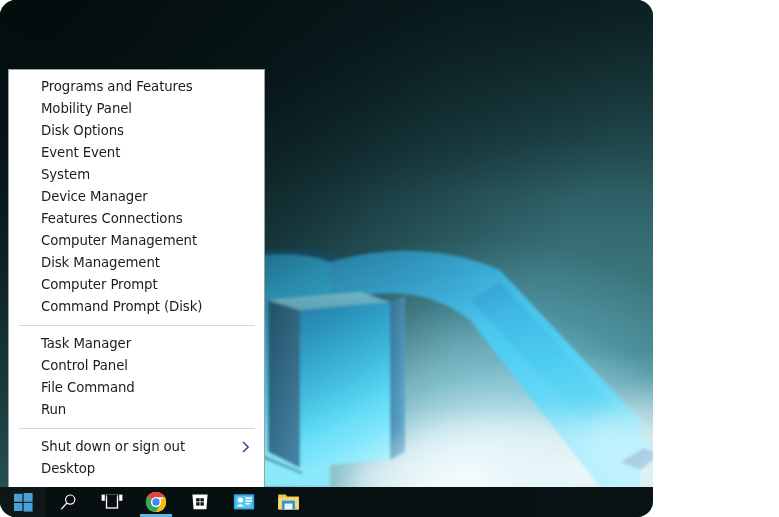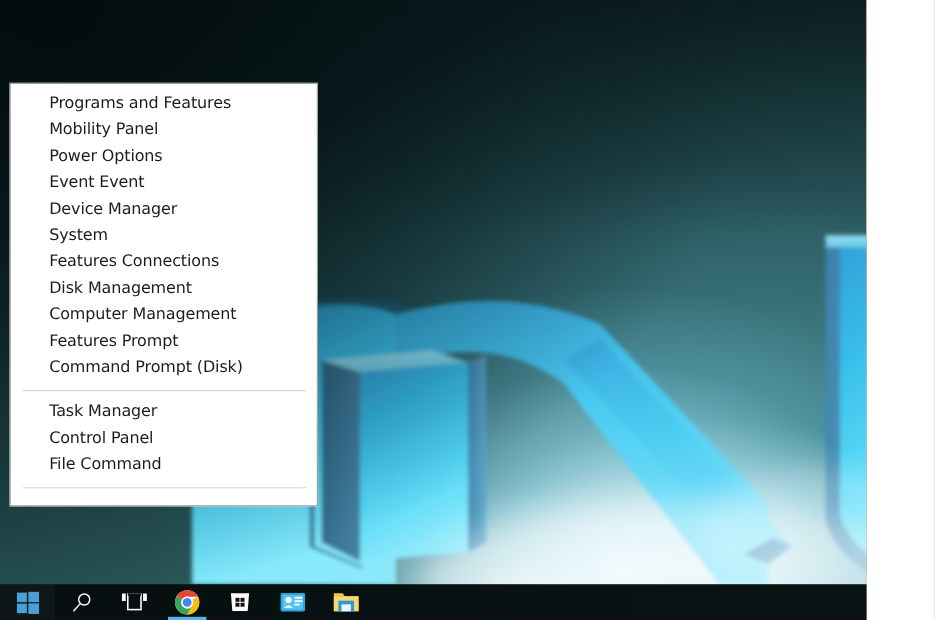--- a/index.html
+++ b/index.html
@@ -6,24 +6,25 @@
     margin: 0;
     padding: 0;
     width: 779px;
     height: 517px;
     overflow: hidden;
     font-family: "Liberation Sans", sans-serif;
   }
 
   #screen {
     position: relative;
-    width: 722px;
+    width: 653px;
     height: 517px;
     overflow: hidden;
-    background: #f97316;
+    background: #84cc16;
+    border-radius: 16px;
   }
 
   
   #wallpaper {
     position: absolute;
     inset: 0;
     background:
       radial-gradient(ellipse 430px 330px at 72% 92%, rgba(255,255,255,0.95) 0%, rgba(180,240,255,0.55) 28%, rgba(120,215,245,0.18) 52%, rgba(0,0,0,0) 72%),
       radial-gradient(ellipse 620px 470px at 80% 70%, rgba(110,200,220,0.42) 0%, rgba(60,140,160,0.14) 48%, rgba(0,0,0,0) 75%),
       linear-gradient(155deg, #0a1a1c 0%, #112a2c 22%, #1e4346 48%, #2d5c5e 70%, #3d7274 88%, #478183 100%);
@@ -201,64 +202,78 @@
   <div id="winx-menu">
 
     <div class="menu-group">
       <div class="menu-item">
         <span class="label">Programs and Features</span>
       </div>
       <div class="menu-item">
         <span class="label">Mobility Panel</span>
       </div>
       <div class="menu-item">
-        <span class="label">Power Options</span>
+        <span class="label">Disk Options</span>
       </div>
       <div class="menu-item">
         <span class="label">Event Event</span>
       </div>
       <div class="menu-item">
+        <span class="label">System</span>
+      </div>
+      <div class="menu-item">
         <span class="label">Device Manager</span>
       </div>
       <div class="menu-item">
-        <span class="label">System</span>
-      </div>
-      <div class="menu-item">
         <span class="label">Features Connections</span>
       </div>
       <div class="menu-item">
+        <span class="label">Computer Management</span>
+      </div>
+      <div class="menu-item">
         <span class="label">Disk Management</span>
       </div>
       <div class="menu-item">
-        <span class="label">Computer Management</span>
-      </div>
-      <div class="menu-item">
-        <span class="label">Features Prompt</span>
+        <span class="label">Computer Prompt</span>
       </div>
       <div class="menu-item">
         <span class="label">Command Prompt (Disk)</span>
       </div>
     </div>
 
     <div class="menu-sep"></div>
 
     <div class="menu-group">
       <div class="menu-item">
         <span class="label">Task Manager</span>
       </div>
       <div class="menu-item">
         <span class="label">Control Panel</span>
       </div>
       <div class="menu-item">
         <span class="label">File Command</span>
       </div>
+      <div class="menu-item">
+        <span class="label">Run</span>
+      </div>
     </div>
 
     <div class="menu-sep"></div>
 
+    <div class="menu-group">
+      <div class="menu-item">
+        <span class="label">Shut down or sign out</span>
+        <svg class="chevron" viewBox="0 0 12 12">
+          <path d="M3.5 1.5 L8.2 6 L3.5 10.5" fill="none" stroke="#2a3f8f" stroke-width="1.4" stroke-linecap="square"></path>
+        </svg>
+      </div>
+      <div class="menu-item">
+        <span class="label">Desktop</span>
+      </div>
+    </div>
 
   </div>
 
   <div id="taskbar">
     <div id="taskbar-shade"></div>
 
     <div id="taskbar-items">
 
       <div class="tb-btn start" title="Start">
         <svg width="19" height="19" viewBox="0 0 19 19">

